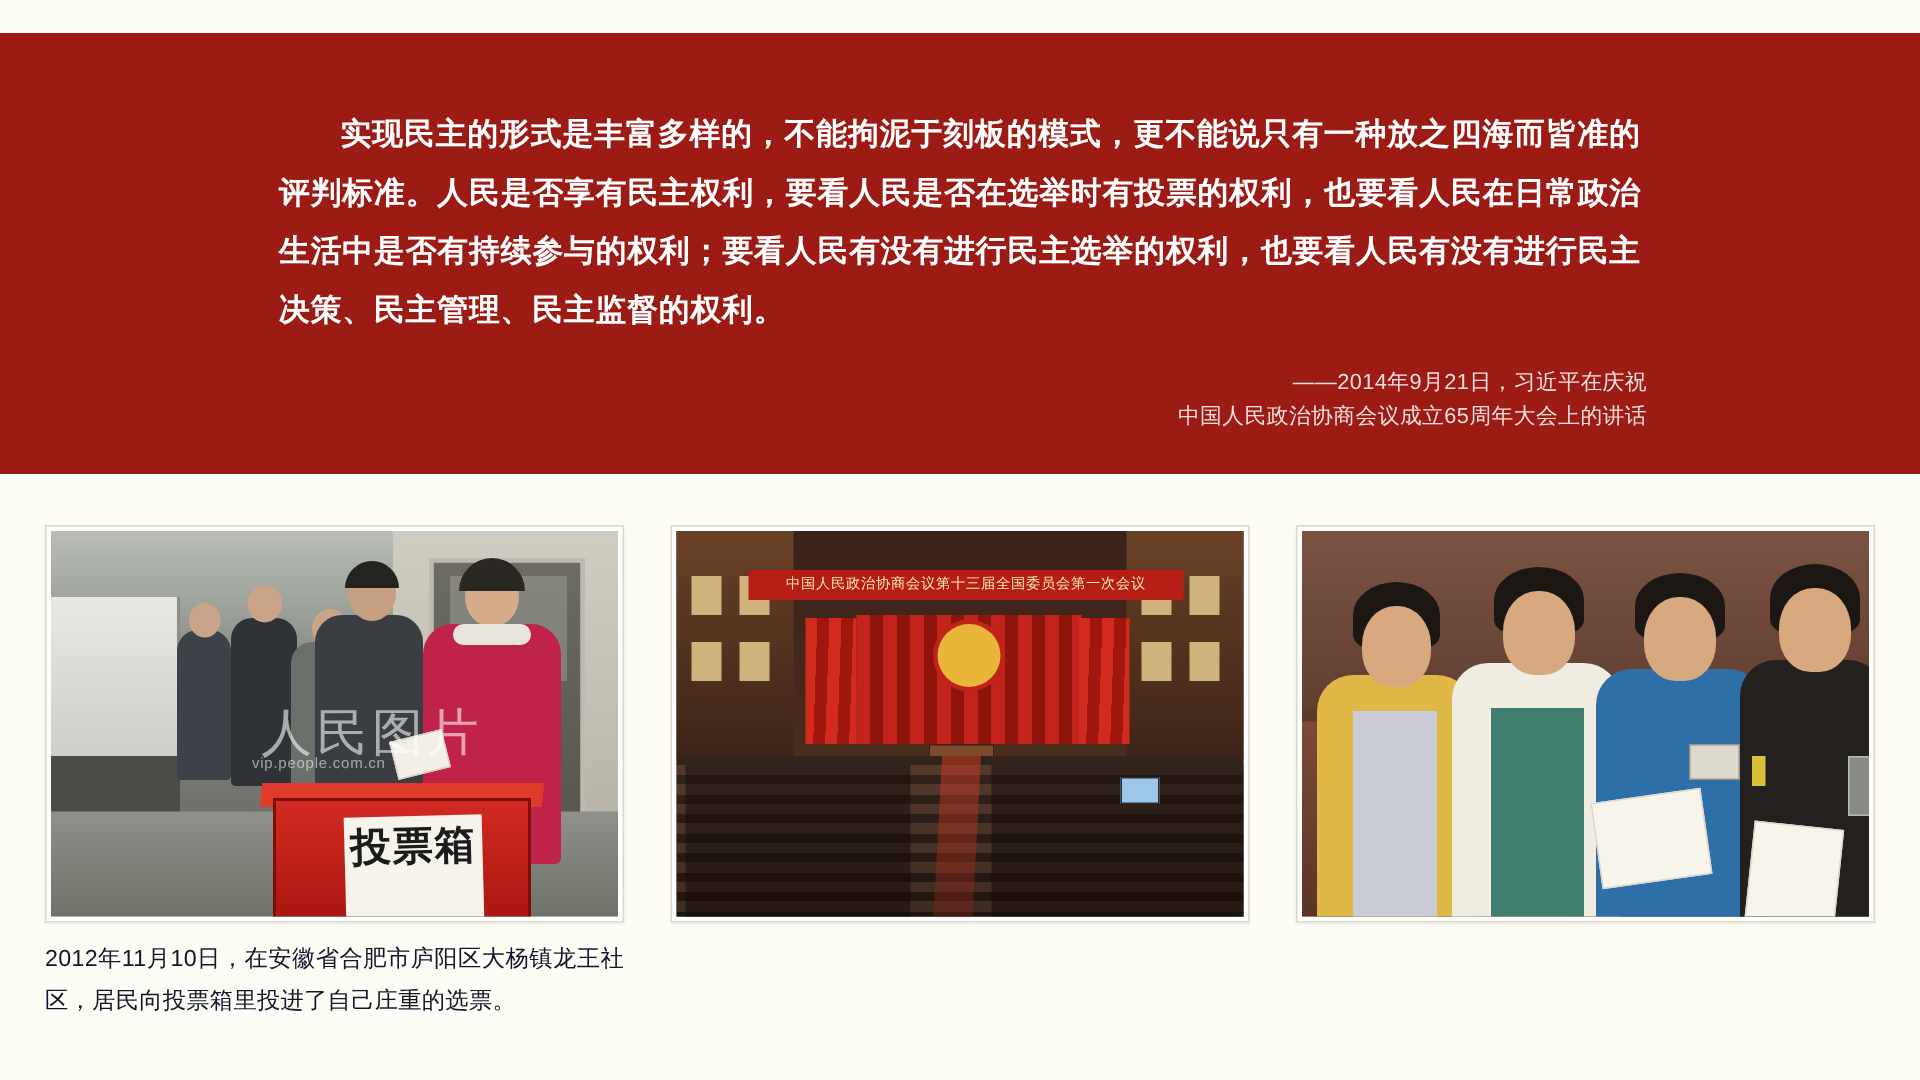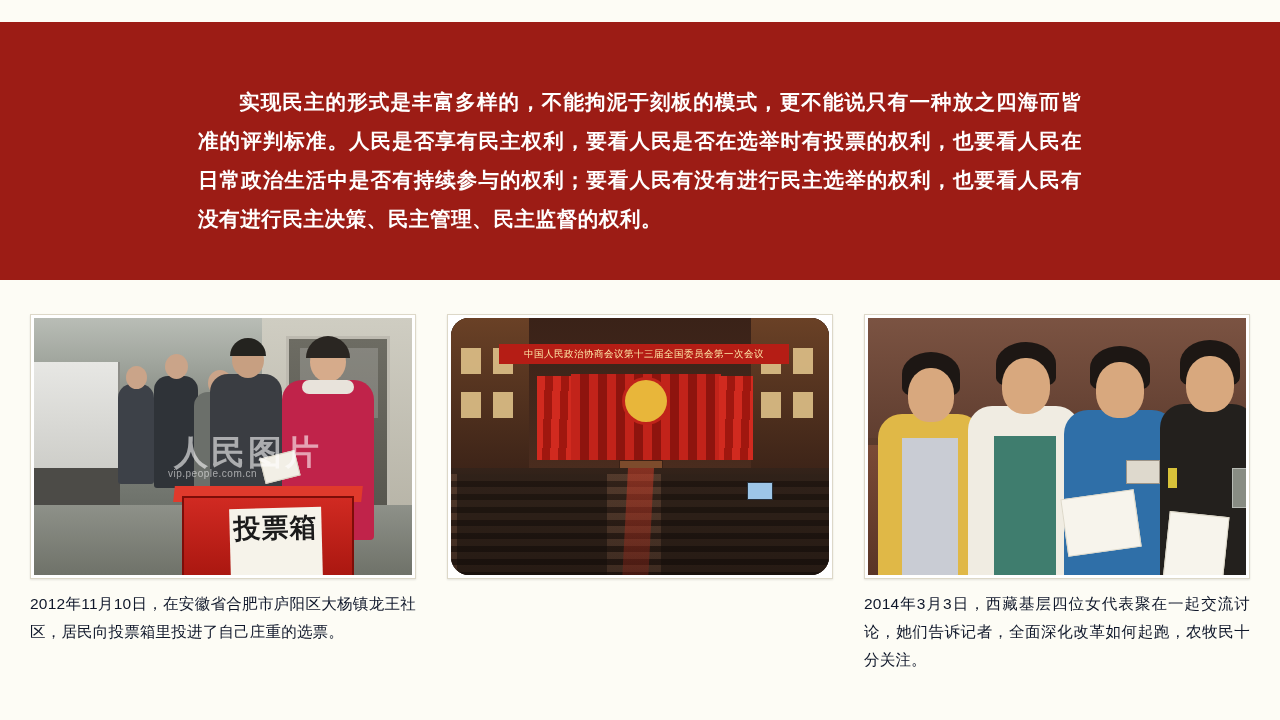--- a/index.html
+++ b/index.html
@@ -28,21 +28,21 @@
     position: relative;
   }
   .quote-text {
     color: #ffffff;
     font-size: 20.5px;
     line-height: 39px;
     text-align: justify;
     text-indent: 41px;
     letter-spacing: 0.6px;
     font-weight: bold;
-    margin: 16px;
+    margin: 4px;
   }
   .quote-attrib {
     margin-top: 18px;
     color: #f3dede;
     font-size: 14.5px;
     line-height: 23px;
     text-align: right;
     letter-spacing: 0.3px;
   }
 
@@ -142,29 +142,29 @@
     background: #f6f3ea; color: #1b1b1b; font-size: 27px; line-height: 33px;
     text-align: center; padding-top: 4px; font-weight: bold; letter-spacing: 1px;
     transform: rotate(-1.5deg);
   }
   .p1 .envelope {
     position: absolute; left: 228px; top: 136px; width: 36px; height: 26px;
     background: #f2efe6; border: 1px solid #d8d3c4; transform: rotate(-14deg);
   }
   .p1 .wm {
     position: absolute; left: 140px; top: 112px; color: rgba(255,255,255,0.58);
-    font-size: 34px; font-weight: bold; letter-spacing: 3px;
+    font-size: 34px; font-weight: normal; letter-spacing: 3px;
   }
   .p1 .wm2 {
     position: absolute; left: 134px; top: 150px; color: rgba(255,255,255,0.55);
     font-size: 10px; letter-spacing: 0.5px;
   }
 
   
-  .p2 { background: linear-gradient(180deg,#2a1b14 0%, #33211a 40%, #241713 100%); border-radius: 18px; }
+  .p2 { background: linear-gradient(180deg,#2a1b14 0%, #33211a 40%, #241713 100%); }
   .p2 .stage-wall {
     position: absolute; left: 0; top: 0; width: 100%; height: 150px;
     background: linear-gradient(180deg,#3a2218,#4a2c1e);
   }
   .p2 .banner {
     position: absolute; left: 48px; top: 26px; width: 290px; height: 20px;
     background: #b51d15; color: #ffe9a8; font-size: 9.5px; line-height: 20px;
     text-align: center; letter-spacing: 0.5px; white-space: nowrap; overflow: hidden;
   }
   .p2 .curtain {
@@ -267,20 +267,24 @@
     background: rgba(220,230,215,0.55); border: 1px solid rgba(255,255,255,0.4);
   }
 </style>
 </head>
 <body>
 
 <div class="page">
 
   <section class="quote-banner">
     <p class="quote-text">实现民主的形式是丰富多样的，不能拘泥于刻板的模式，更不能说只有一种放之四海而皆准的评判标准。人民是否享有民主权利，要看人民是否在选举时有投票的权利，也要看人民在日常政治生活中是否有持续参与的权利；要看人民有没有进行民主选举的权利，也要看人民有没有进行民主决策、民主管理、民主监督的权利。</p>
+    <div class="quote-attrib">
+      <div>——2014年9月21日，习近平在庆祝</div>
+      <div>中国人民政治协商会议成立65周年大会上的讲话</div>
+    </div>
   </section>
 
   <section class="photo-row">
 
     <figure class="photo-card" style="margin:0;">
       <div class="photo-frame">
         <div class="photo p1">
           <div class="truck"></div>
           <div class="truck-dark"></div>
           <div class="wall"></div>
@@ -369,17 +373,16 @@
           <div class="hair hair4"></div>
           <div class="hd hd4"></div>
 
           <div class="phone"></div>
           <div class="badge"></div>
           <div class="paper pp1"></div>
           <div class="paper pp2"></div>
           <div class="bottle"></div>
         </div>
       </div>
-      <figcaption class="caption">2014年3月3日，西藏基层四位女代表聚在一起交流讨论，她们告诉记者，全面深化改革如何起跑，农牧民十分关注。</figcaption>
     </figure>
 
   </section>
 </div>
 
 </body></html>

